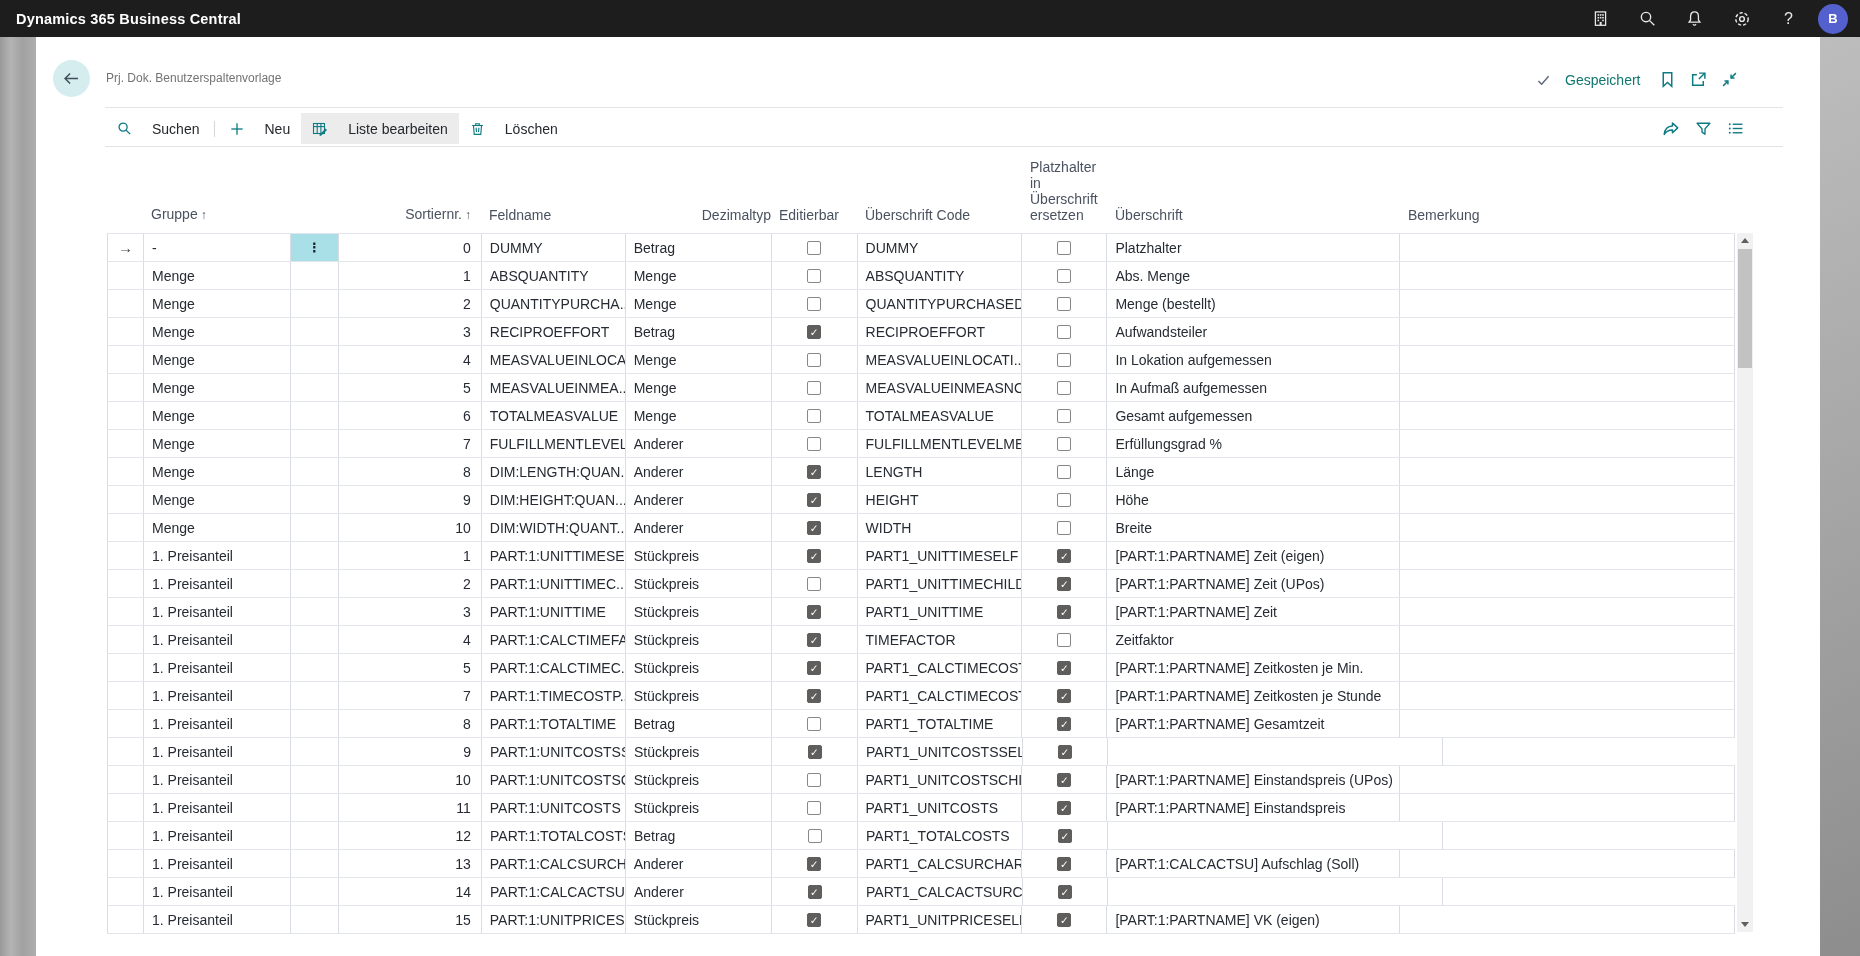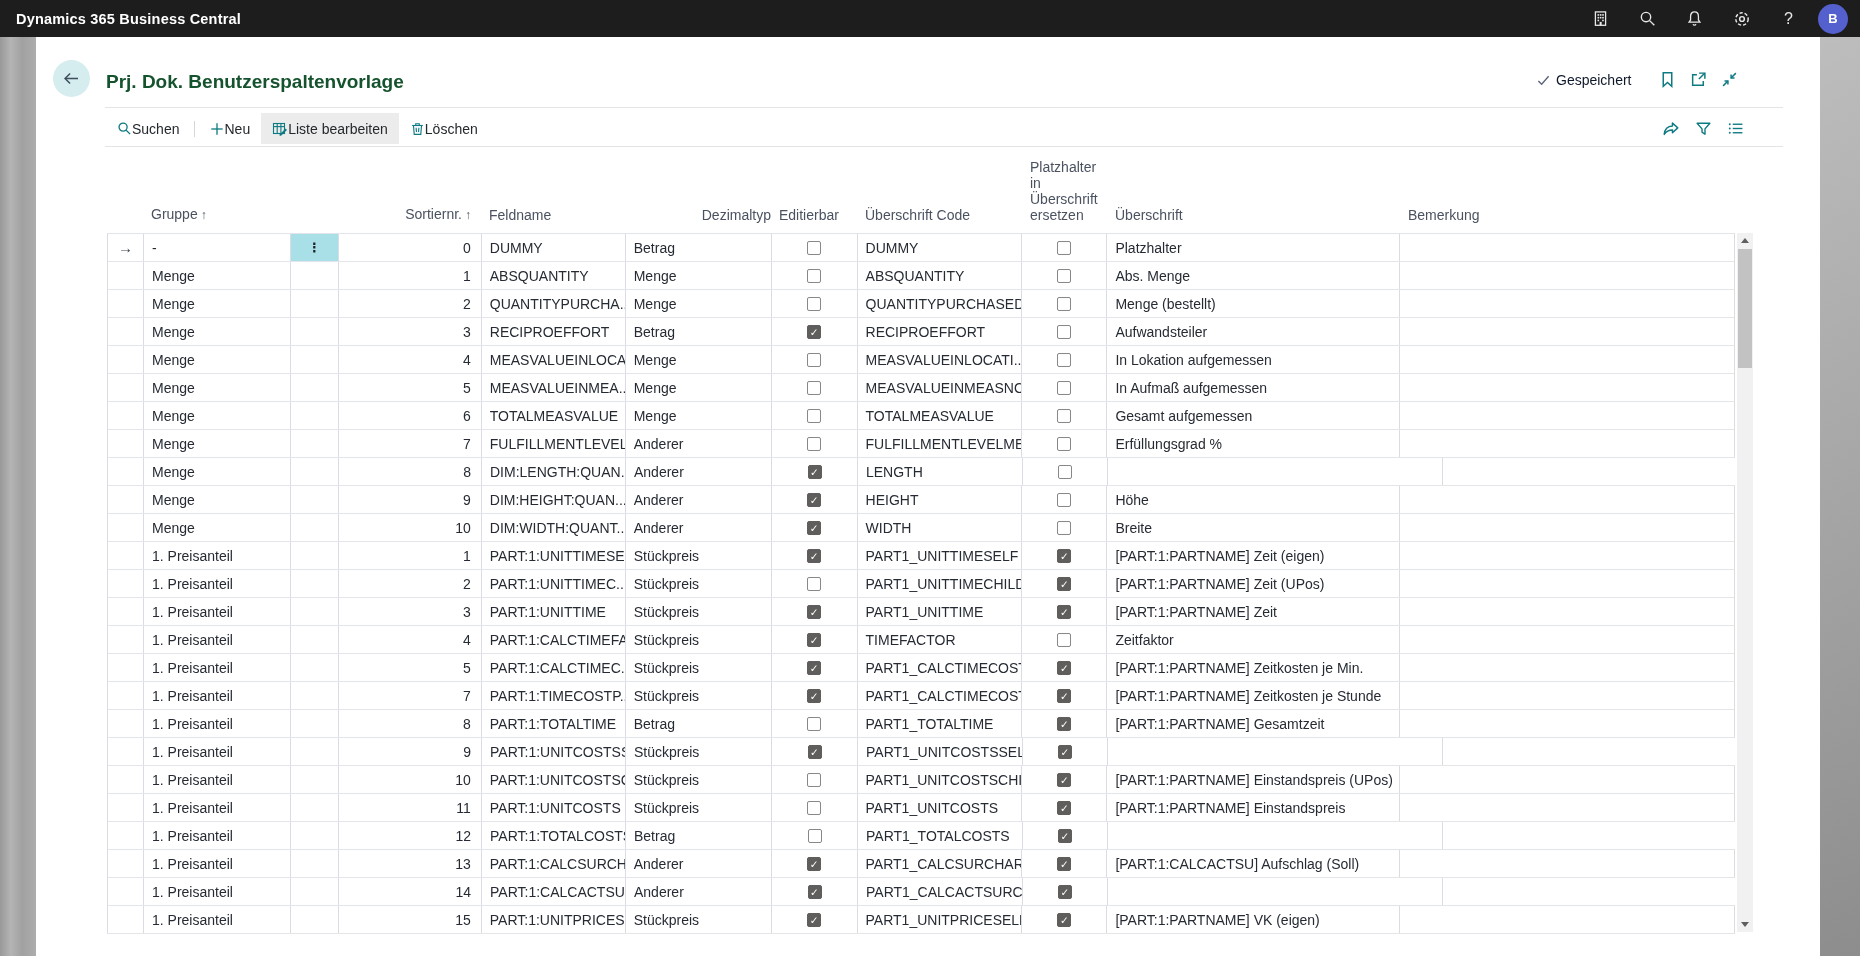--- a/index.html
+++ b/index.html
@@ -20,33 +20,33 @@
 
   
   .strip-left { position:absolute; top:37px; left:0; width:36px; height:919px;
     background:linear-gradient(90deg,#999 0%,#b4b4b4 30%,#a1a1a1 62%,#adadad 100%); }
   .strip-right { position:absolute; top:37px; left:1820px; width:40px; height:919px;
     background:linear-gradient(155deg,#bdbdbd 0%,#a8a8a8 45%,#8d8d8d 100%); }
 
   
   .back-btn { position:absolute; left:53px; top:60px; width:37px; height:37px; border-radius:50%;
     background:#d6edf0; display:flex; align-items:center; justify-content:center; cursor:pointer; }
-  .page-title { position:absolute; left:106px; top:71px; font-size:19px; color:#14532d;font-weight:bold; }
-  .saved { position:absolute; left:1537px; top:72px; display:flex; align-items:center; gap:6px;
-    color:#0f172a; font-size:14px; }
+  .page-title { position:absolute; left:106px; top:71px; font-size:12px; color:#737373; }
+  .saved { position:absolute; left:1537px; top:72px; display:flex; align-items:center; gap:15px;
+    color:#0f766e; font-size:14px; }
   .hdr-icons { position:absolute; left:1659px; top:71px; display:flex; gap:14px; align-items:center; }
   .hdr-icons svg { display:block; cursor:pointer; }
 
   .divider { position:absolute; left:105px; width:1678px; height:1px; background:#e4e4e4; }
   .d1 { top:107px; } .d2 { top:146px; }
 
   
   .toolbar { position:absolute; left:106px; top:113px; height:31px; display:flex;
     align-items:center; font-size:14px; color:#24292e; }
-  .tbtn { display:flex; align-items:center; gap:0; padding:0 11px; height:31px; cursor:pointer; white-space:nowrap; }
+  .tbtn { display:flex; align-items:center; gap:20px; padding:0 11px; height:31px; cursor:pointer; white-space:nowrap; }
   .tbtn.selected { background:#ececec; }
   .vsep { width:1px; height:16px; background:#d6d6d6; margin:0 4px; }
   .toolbar-right { position:absolute; left:1662px; top:113px; height:31px; display:flex;
     gap:15px; align-items:center; }
   .toolbar-right svg { display:block; cursor:pointer; }
 
   
   .grid { position:absolute; left:107px; top:150px; width:1628px; font-size:14px; color:#262b33; }
   .ghead { display:flex; align-items:flex-end; height:83px; color:#4a5260; }
   .ghead .hcell { padding:0 0 10px 8px; line-height:16px; white-space:nowrap; cursor:pointer; }
@@ -390,20 +390,21 @@
           <div class="cell c3 num">8</div>
           <div class="cell c4">DIM:LENGTH:QUAN...</div>
           <div class="cell c5">Anderer</div>
           <div class="cell c6 ck">
             <span class="cb on">✓</span>
           </div>
           <div class="cell c7">LENGTH</div>
           <div class="cell c8 ck">
             <span class="cb"></span>
           </div>
+          <div class="cell c9">Länge</div>
           <div class="cell c10"></div>
         </div>
         <div class="grow">
           <div class="cell c0 ck"></div>
           <div class="cell c1">Menge</div>
           <div class="cell c2 ck"></div>
           <div class="cell c3 num">9</div>
           <div class="cell c4">DIM:HEIGHT:QUAN...</div>
           <div class="cell c5">Anderer</div>
           <div class="cell c6 ck">

